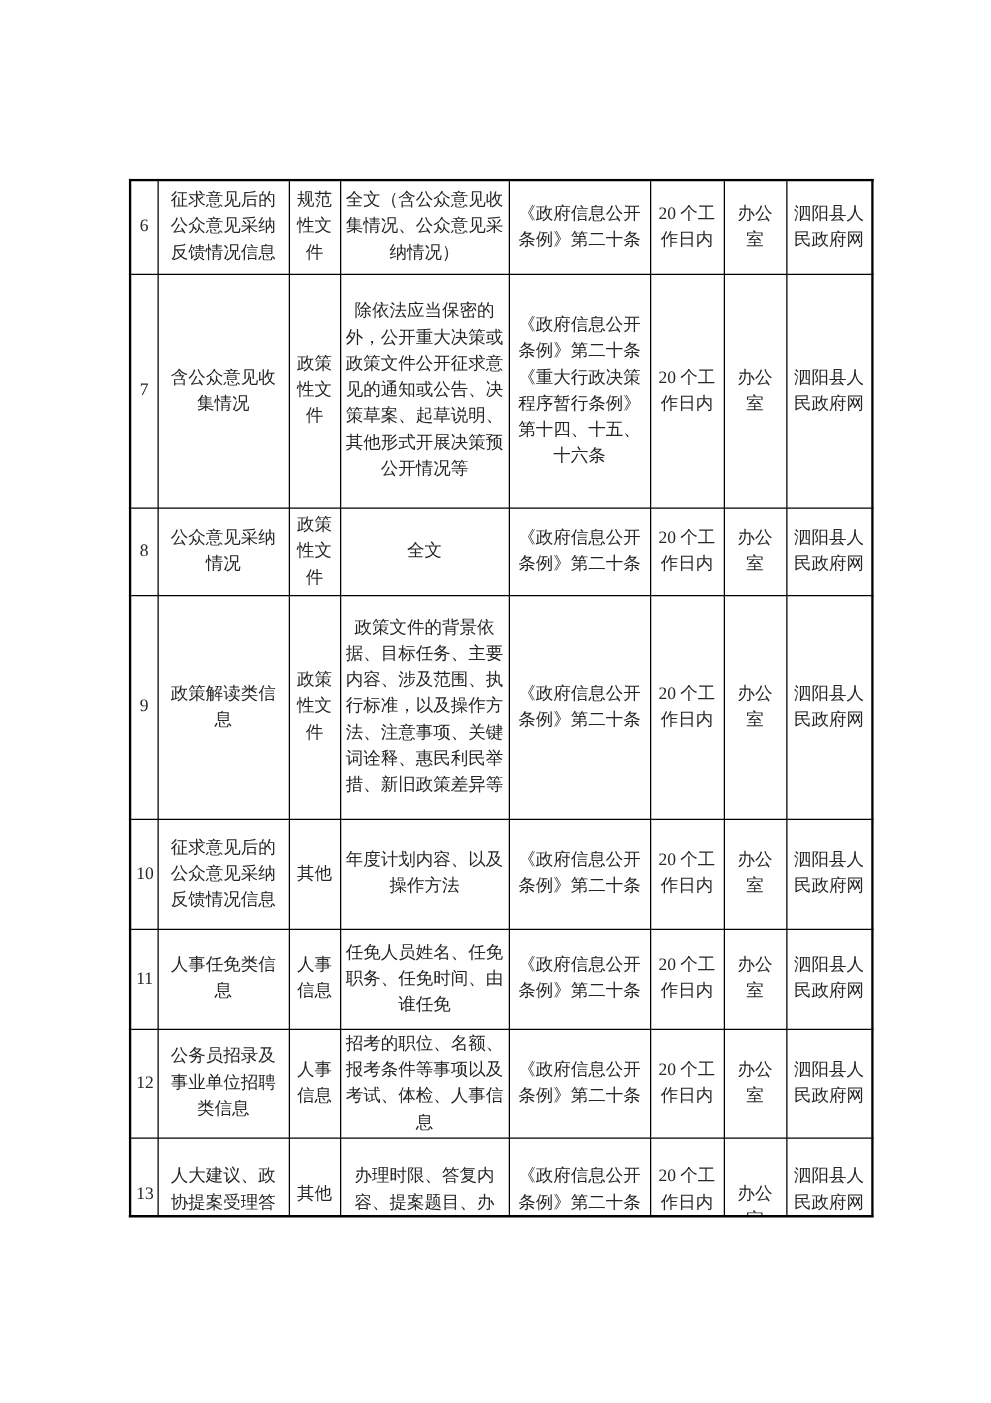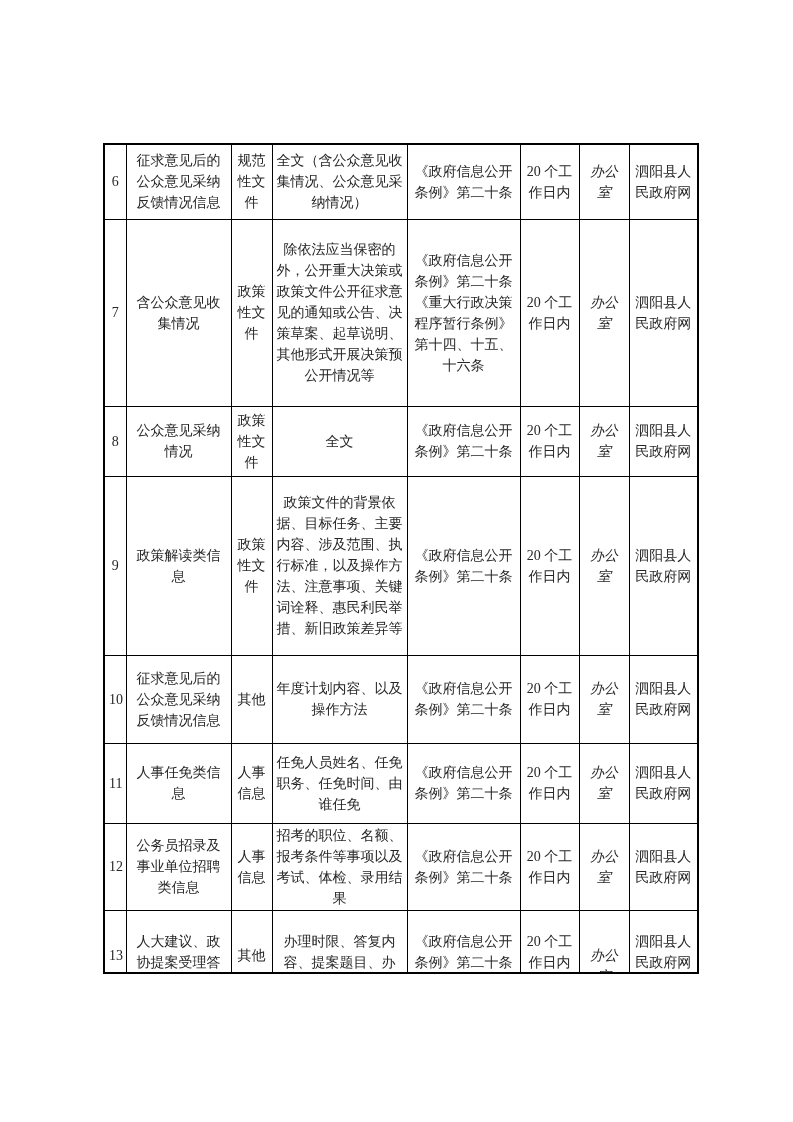--- a/index.html
+++ b/index.html
@@ -41,21 +41,21 @@
     border: 1px solid #000;
     text-align: center;
     vertical-align: middle;
     font-size: 14px;
     line-height: 21px;
     padding: 1px 4px;
     overflow: hidden;
   }
   td.c-num      { padding: 1px 0; }
   td.c-content  { padding: 1px 6px; }
-  td.c-dept     { padding: 1px 2px; font-style: italic; }
+  td.c-dept     { padding: 1px 2px; }
   tr.r6  { height: 75px; }
   tr.r7  { height: 187px; }
   tr.r8  { height: 70px; }
   tr.r9  { height: 179px; }
   tr.r10 { height: 88px; }
   tr.r11 { height: 80px; }
   tr.r12 { height: 85px; }
   tr.r13 { height: 140px; }
   
   tr.r13 td { vertical-align: top; padding-top: 20px; }
@@ -135,21 +135,21 @@
           <td class="c-content">任免人员姓名、任免职务、任免时间、由谁任免</td>
           <td class="c-basis">《政府信息公开条例》第二十条</td>
           <td class="c-time">20 个工作日内</td>
           <td class="c-dept">办公室</td>
           <td class="c-platform">泗阳县人民政府网</td>
         </tr>
         <tr class="r12">
           <td class="c-num">12</td>
           <td class="c-name">公务员招录及事业单位招聘类信息</td>
           <td class="c-cat">人事信息</td>
-          <td class="c-content">招考的职位、名额、报考条件等事项以及考试、体检、录用结果</td>
+          <td class="c-content">招考的职位、名额、报考条件等事项以及考试、体检、人事信息</td>
           <td class="c-basis">《政府信息公开条例》第二十条</td>
           <td class="c-time">20 个工作日内</td>
           <td class="c-dept">办公室</td>
           <td class="c-platform">泗阳县人民政府网</td>
         </tr>
         <tr class="r13">
           <td class="c-num single">13</td>
           <td class="c-name">人大建议、政协提案受理答</td>
           <td class="c-cat single">其他</td>
           <td class="c-content">办理时限、答复内容、提案题目、办</td>

